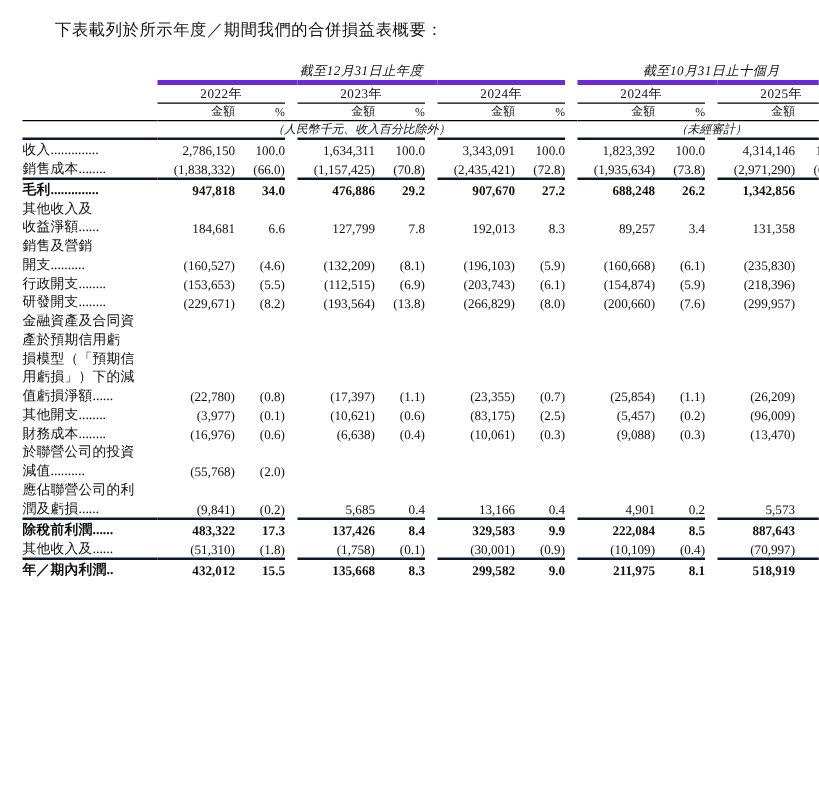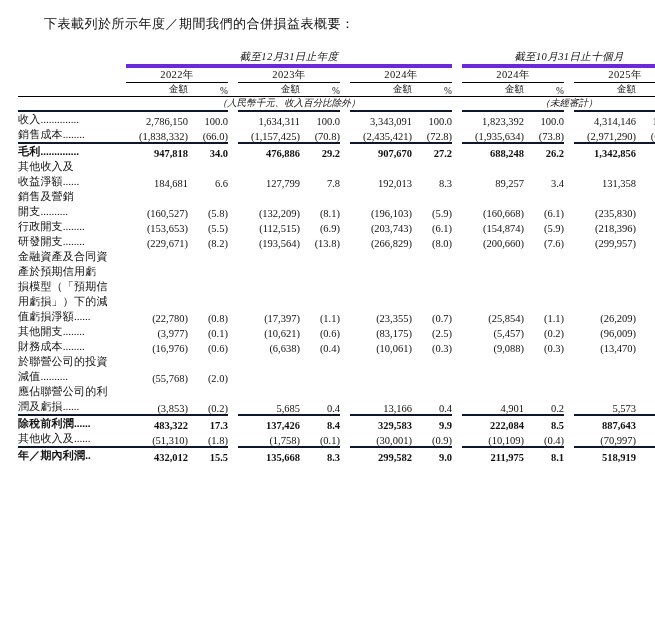--- a/index.html
+++ b/index.html
@@ -276,21 +276,21 @@
           <td></td>
           <td class="num"></td>
           <td class="num"></td>
           <td></td>
           <td class="num"></td>
           <td class="num"></td>
         </tr>
         <tr>
           <td class="rowlabel indent"><span>開支</span><span class="dots">..........</span></td>
           <td class="num">(160,527)</td>
-          <td class="num">(5.8)</td>
+          <td class="num">(4.6)</td>
           <td></td>
           <td class="num">(132,209)</td>
           <td class="num">(8.1)</td>
           <td></td>
           <td class="num">(196,103)</td>
           <td class="num">(5.9)</td>
           <td></td>
           <td class="num">(160,668)</td>
           <td class="num">(6.1)</td>
           <td></td>
@@ -496,21 +496,21 @@
           <td class="num"></td>
           <td></td>
           <td class="num"></td>
           <td class="num"></td>
           <td></td>
           <td class="num"></td>
           <td class="num"></td>
         </tr>
         <tr>
           <td class="rowlabel indent"><span>潤及虧損</span><span class="dots">......</span></td>
-          <td class="num">(3,853)</td>
+          <td class="num">(9,841)</td>
           <td class="num">(0.2)</td>
           <td></td>
           <td class="num">5,685</td>
           <td class="num">0.4</td>
           <td></td>
           <td class="num">13,166</td>
           <td class="num">0.4</td>
           <td></td>
           <td class="num">4,901</td>
           <td class="num">0.2</td>

